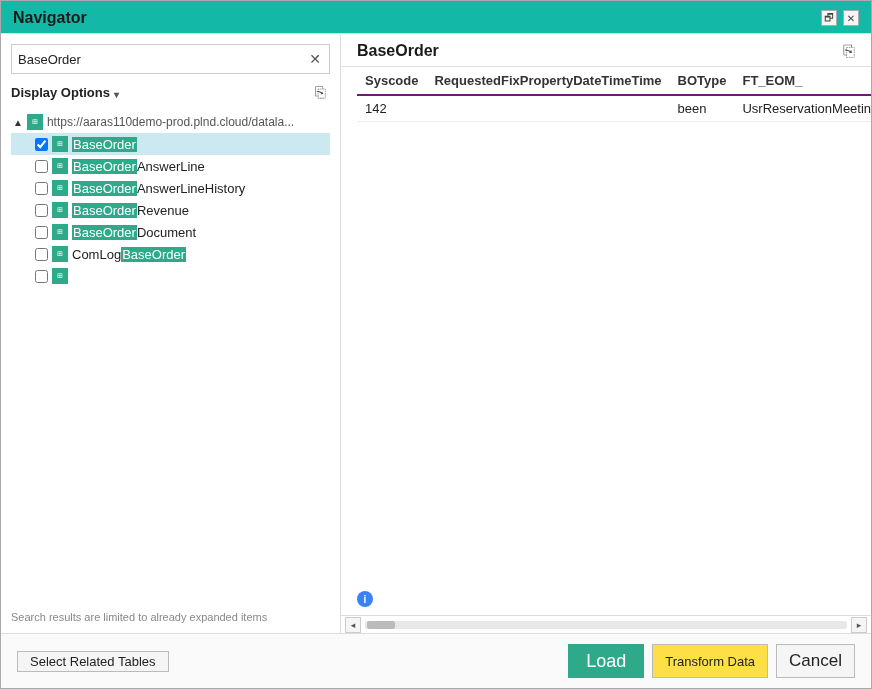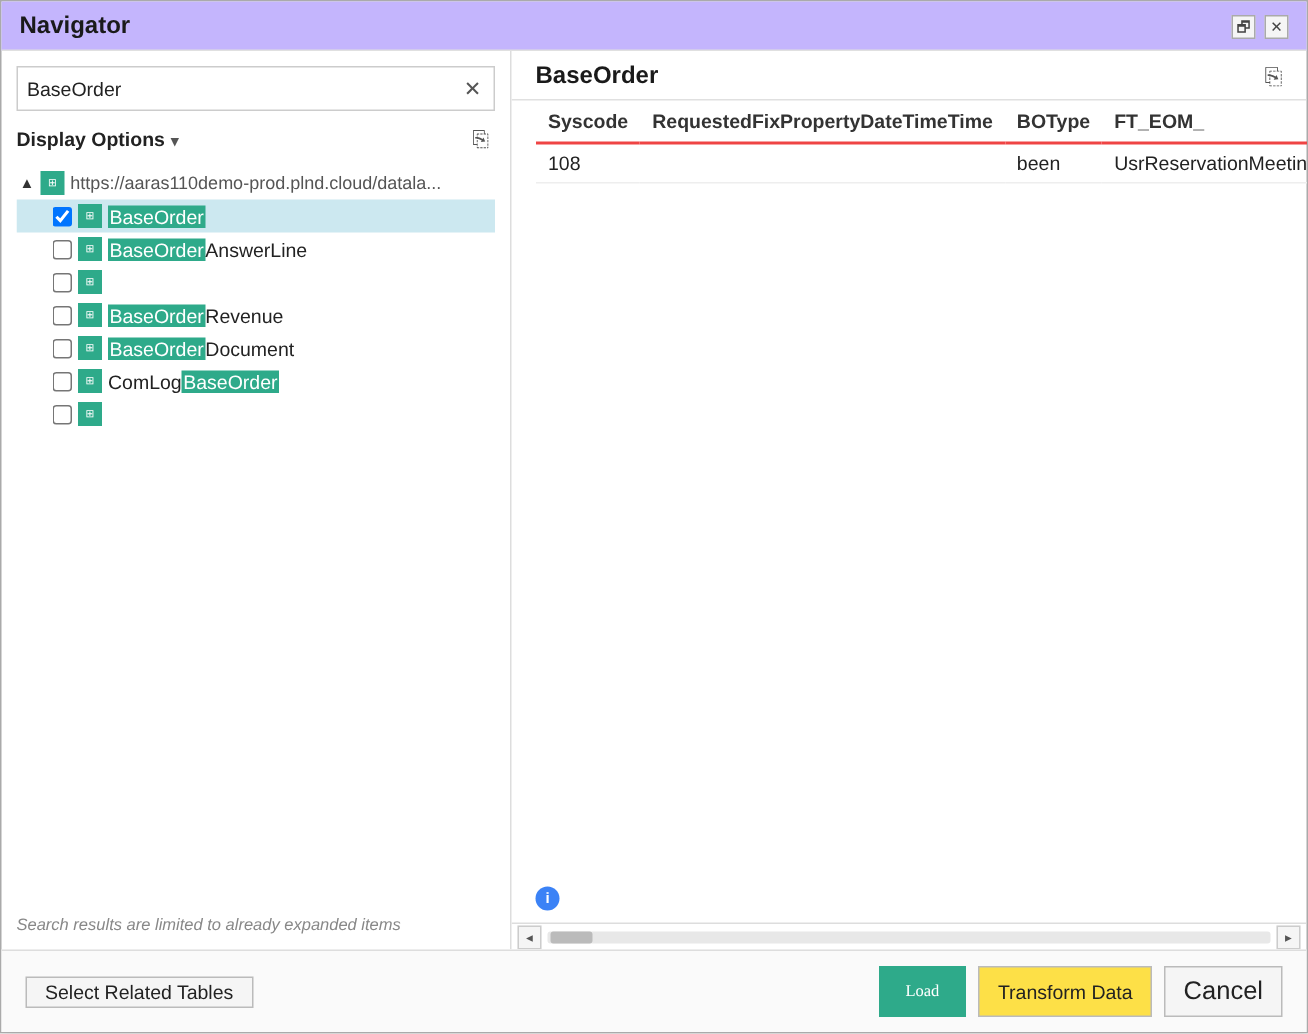--- a/index.html
+++ b/index.html
@@ -17,21 +17,21 @@
     .window {
       width: 872px;
       height: 689px;
       background: #ffffff;
       border: 1px solid #aaa;
       display: flex;
       flex-direction: column;
       box-shadow: 2px 2px 8px rgba(0,0,0,0.3);
     }
     .title-bar {
-      background: #c4b5fd;
+      background: #14b8a6;
       border-bottom: 1px solid #e0e0e0;
       padding: 8px 12px 6px 12px;
       display: flex;
       align-items: center;
       justify-content: space-between;
     }
     .title-bar-title {
       font-size: 16px;
       font-weight: 600;
       color: #1a1a1a;
@@ -173,21 +173,20 @@
       color: #222;
     }
     .item-label .highlight {
       background: #2eaa8a;
       color: white;
       padding: 0 1px;
     }
     .search-note {
       font-size: 11px;
       color: #888;
-      font-style: italic;
       padding-top: 4px;
       margin-top: auto;
     }
     
     .right-panel {
       flex: 1;
       display: flex;
       flex-direction: column;
       overflow: hidden;
     }
@@ -216,21 +215,21 @@
       padding: 0 16px;
     }
     .preview-table {
       width: 100%;
       border-collapse: collapse;
       font-size: 13px;
     }
     .preview-table th {
       text-align: left;
       padding: 6px 8px;
-      border-bottom: 2px solid #ef4444;
+      border-bottom: 2px solid #701a75;
       color: #333;
       font-weight: 600;
       white-space: nowrap;
     }
     .preview-table td {
       padding: 5px 8px;
       border-bottom: 1px solid #eee;
       color: #222;
       white-space: nowrap;
     }
@@ -314,24 +313,23 @@
       padding: 2px 12px;
       font-size: 13px;
       cursor: pointer;
       color: #222;
     }
     .btn-load {
       border: none;
       background: #2eaa8a;
       color: white;
       padding: 6px 18px;
-      font-size: 11px;
+      font-size: 18px;
       cursor: pointer;
       font-weight: 500;
-      font-family: Liberation Serif, serif;
     }
     .btn-transform {
       border: 1px solid #bbb;
       background: #fde047;
       padding: 6px 12px;
       font-size: 13px;
       cursor: pointer;
       color: #222;
     }
     .btn-cancel {
@@ -393,20 +391,23 @@
           <input type="checkbox" style="">
           <span class="table-icon">⊞</span>
           <span class="item-label">
             <span class="highlight">BaseOrder</span>AnswerLine
           </span>
         </div>
 
         <div class="tree-item">
           <input type="checkbox" style="">
           <span class="table-icon">⊞</span>
+          <span class="item-label">
+            <span class="highlight">BaseOrder</span>AnswerLineHistory
+          </span>
         </div>
 
         <div class="tree-item">
           <input type="checkbox" style="">
           <span class="table-icon">⊞</span>
           <span class="item-label">
             <span class="highlight">BaseOrder</span>Revenue
           </span>
         </div>
 
@@ -447,21 +448,21 @@
           <thead>
             <tr>
               <th>Syscode</th>
               <th>RequestedFixPropertyDateTimeTime</th>
               <th>BOType</th>
               <th>FT_EOM_</th>
             </tr>
           </thead>
           <tbody>
             <tr>
-              <td>108</td>
+              <td>142</td>
               <td></td>
               <td>been</td>
               <td>UsrReservationMeetingRoom</td>
             </tr>
           </tbody>
         </table>
       </div>
 
       <div class="info-bar">
         <span class="info-icon">i</span>

